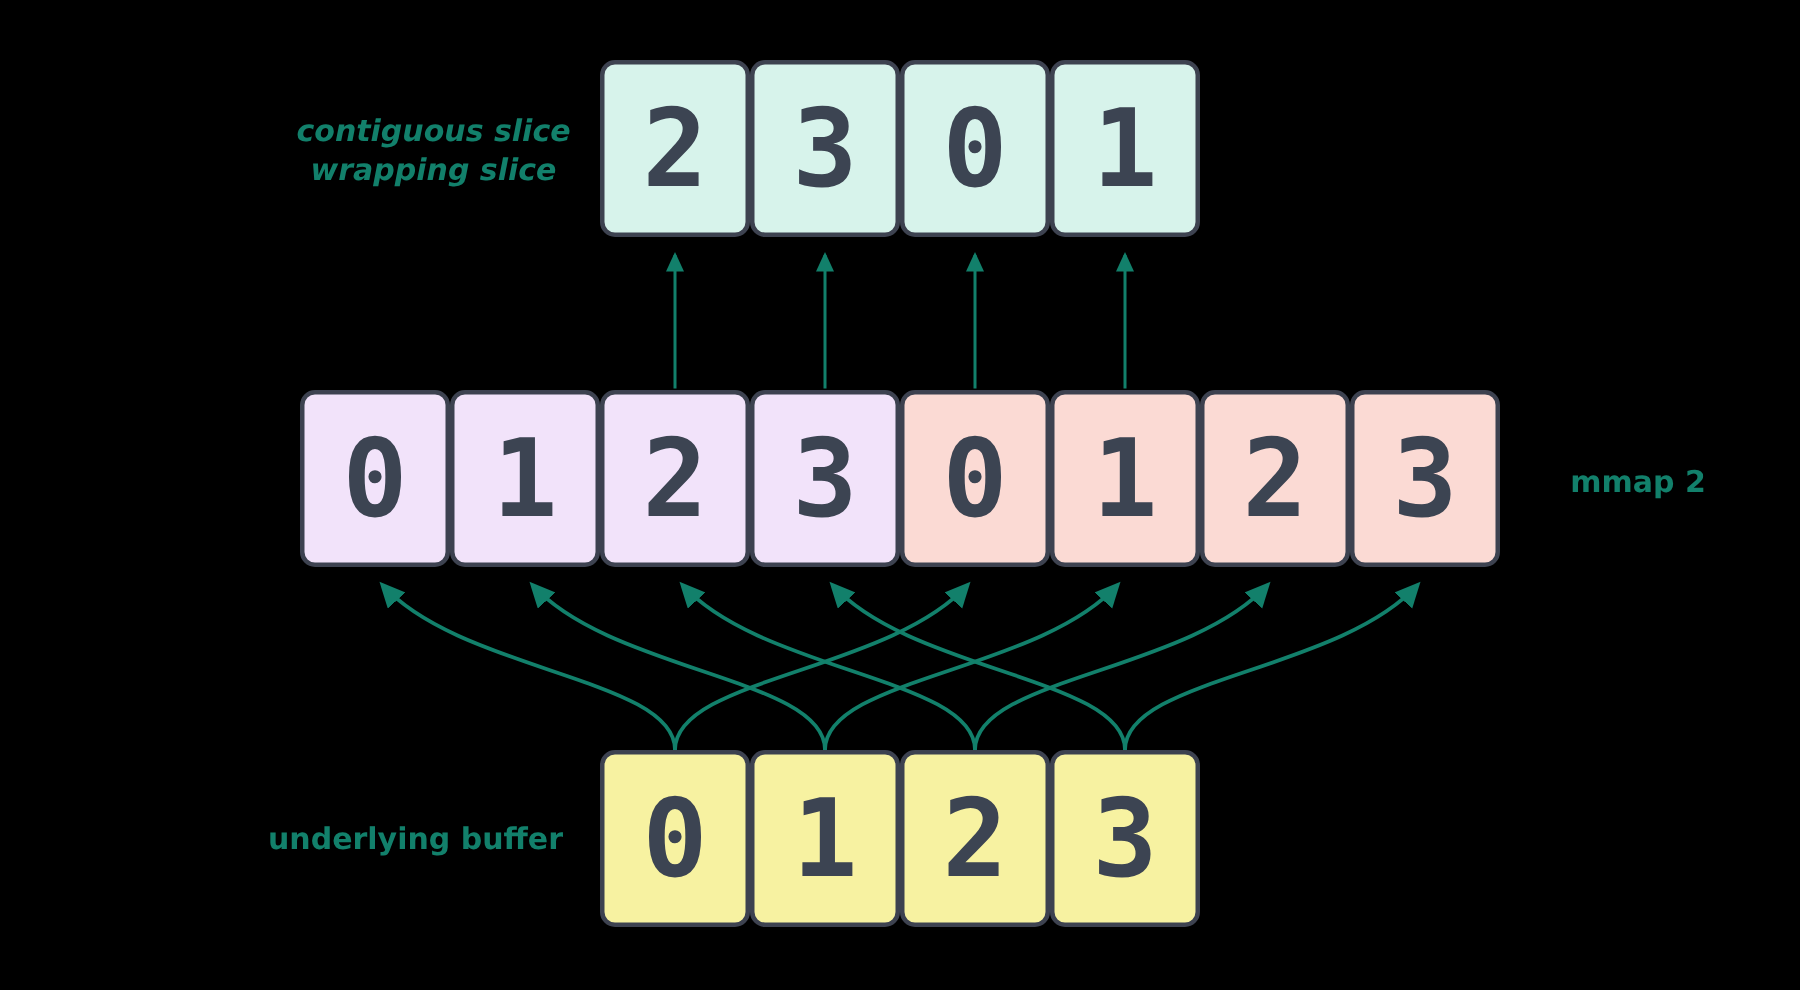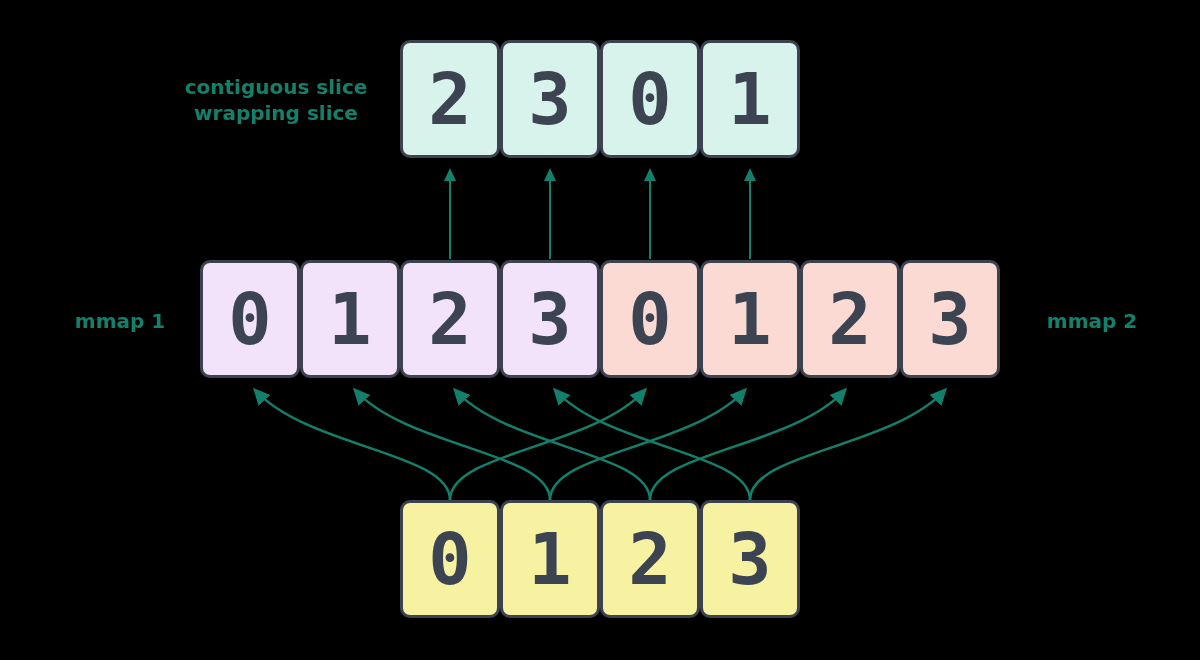--- a/index.html
+++ b/index.html
@@ -78,29 +78,29 @@
         <path d="M 550,500 C 550,452 408,448 355,390" fill="none" stroke="#12806B" stroke-width="2.5" marker-end="url(#ah)"></path>
         <path d="M 650,500 C 650,452 508,448 455,390" fill="none" stroke="#12806B" stroke-width="2.5" marker-end="url(#ah)"></path>
         <path d="M 750,500 C 750,452 608,448 555,390" fill="none" stroke="#12806B" stroke-width="2.5" marker-end="url(#ah)"></path>
         <path d="M 450,500 C 450,452 592,448 645,390" fill="none" stroke="#12806B" stroke-width="2.5" marker-end="url(#ah)"></path>
         <path d="M 550,500 C 550,452 692,448 745,390" fill="none" stroke="#12806B" stroke-width="2.5" marker-end="url(#ah)"></path>
         <path d="M 650,500 C 650,452 792,448 845,390" fill="none" stroke="#12806B" stroke-width="2.5" marker-end="url(#ah)"></path>
         <path d="M 750,500 C 750,452 892,448 945,390" fill="none" stroke="#12806B" stroke-width="2.5" marker-end="url(#ah)"></path>
       </g>
   </svg>
 
-  <div class="lbl" style="left: 176px; top: 74px; width: 200px;">
+  <div class="lbl" style="left: 189px; top: 74px; width: 200px; font-style: italic;">
     <div>contiguous slice</div>
     <div>wrapping slice</div>
   </div>
 
-  <div class="lbl" style="left: 45px; top: 308px; width: 150px;">mmap 1</div>
 
   <div class="lbl" style="left: 1032px; top: 308px; width: 120px;">mmap 2</div>
 
+  <div class="lbl" style="left: 177px; top: 546px; width: 200px;">underlying buffer</div>
 
   <div class="row" style="left: 400px; top: 40px;">
     <div class="cell mint">2</div>
     <div class="cell mint">3</div>
     <div class="cell mint">0</div>
     <div class="cell mint">1</div>
   </div>
 
   <div class="row" style="left: 200px; top: 260px;">
     <div class="cell lavender">0</div>

